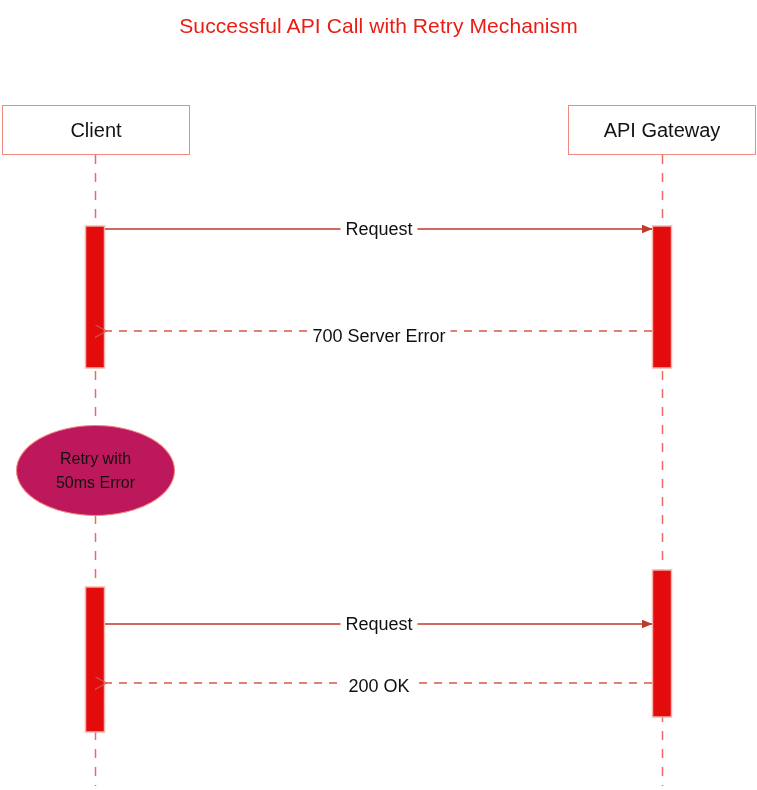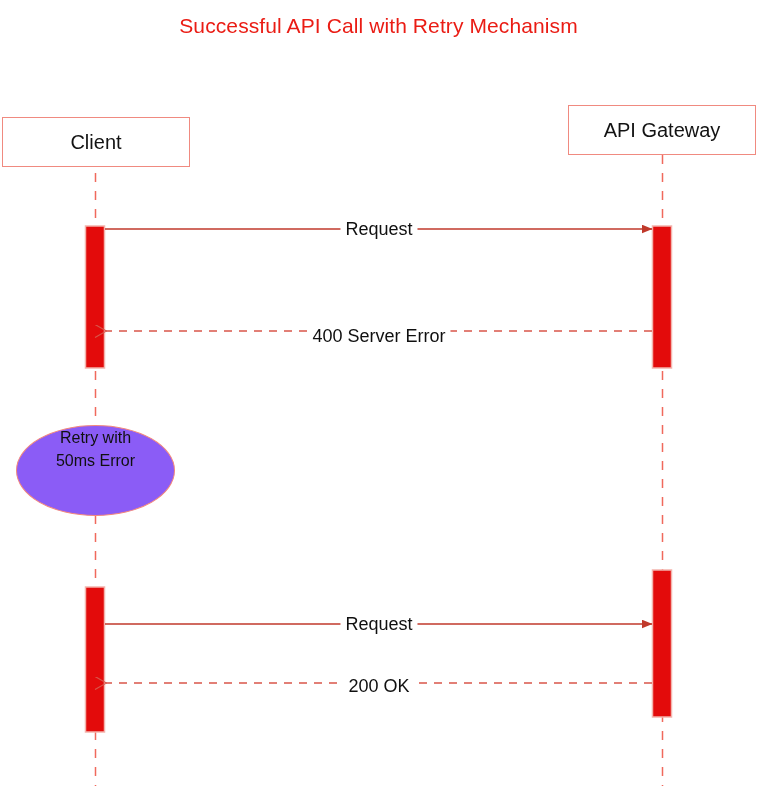--- a/index.html
+++ b/index.html
@@ -62,24 +62,25 @@
     padding: 0 5px;
     white-space: nowrap;
     transform: translate(-50%, -50%);
     line-height: 1;
   }
   .note-ellipse {
     position: absolute;
     box-sizing: border-box;
     border: 1px solid #f3887d;
     border-radius: 50%;
-    background: #8b5cf6;
+    background: #be185d;
     display: flex;
     flex-direction: column;
     align-items: center;
+    justify-content: center;
   }
   .note-line {
     font-size: 16px;
     color: #101010;
     font-family: "Liberation Sans", sans-serif;
     line-height: 1.45;
     white-space: nowrap;
   }
 </style>
 </head>
@@ -129,31 +130,31 @@
 
     <g>
       <line x1="105" y1="624" x2="652" y2="624" stroke="#c0392b" stroke-width="1.4" marker-end="url(#arrow-filled)"></line>
     </g>
 
     <g>
       <line x1="652" y1="683" x2="106" y2="683" stroke="#d9554a" stroke-width="1.3" stroke-dasharray="8,7" marker-end="url(#arrow-open)"></line>
     </g>
   </svg>
 
-  <div class="participant-box" style="left:2px; top:117px; width:188px; height:50px;">
+  <div class="participant-box" style="left:2px; top:105px; width:188px; height:50px;">
     <span class="participant-label">Client</span>
   </div>
 
   <div class="participant-box" style="left:568px; top:105px; width:188px; height:50px;">
     <span class="participant-label">API Gateway</span>
   </div>
 
   <div class="msg-label" style="left:379px; top:229px;">Request</div>
 
-  <div class="msg-label" style="left:379px; top:336px;">400 Server Error</div>
+  <div class="msg-label" style="left:379px; top:336px;">700 Server Error</div>
 
   <div class="msg-label" style="left:379px; top:624px;">Request</div>
 
   <div class="msg-label" style="left:379px; top:686px;text-align:right;">200 OK</div>
 
   <div class="note-ellipse" style="left:16px; top:425px; width:159px; height:91px;">
     <span class="note-line">Retry with</span>
     <span class="note-line">50ms Error</span>
   </div>
 

